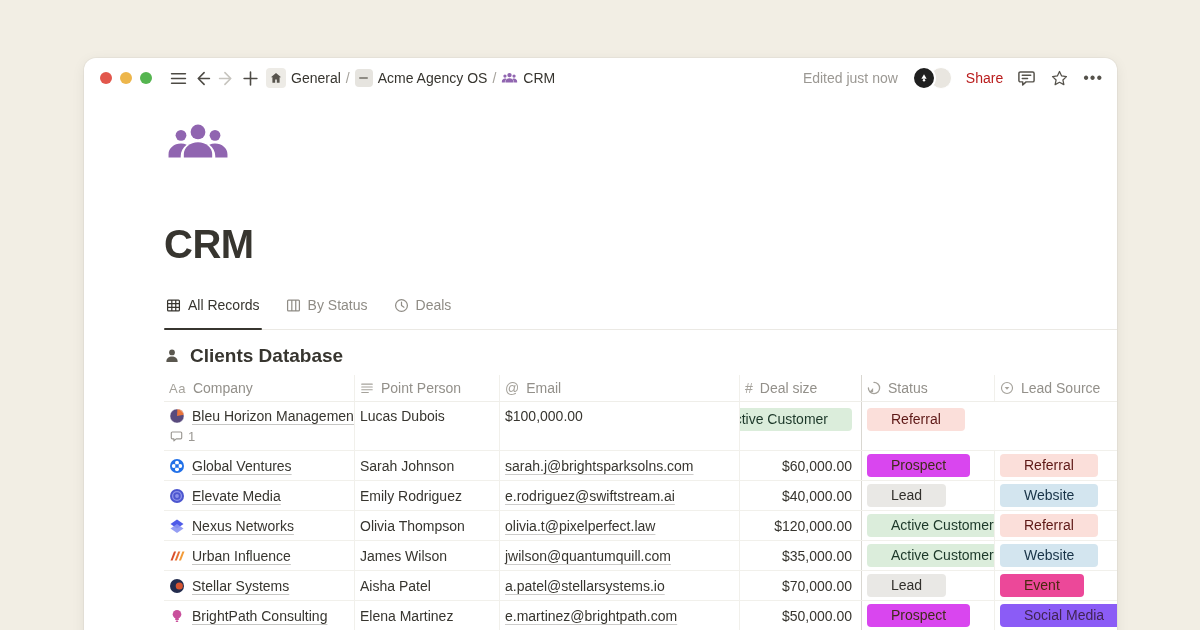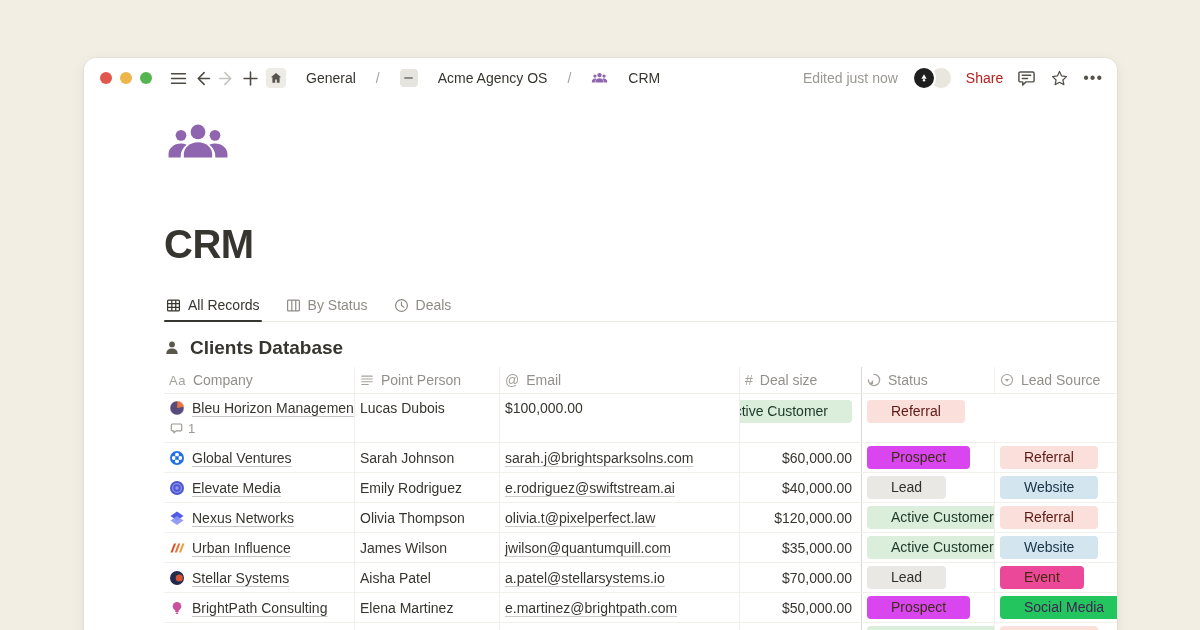--- a/index.html
+++ b/index.html
@@ -17,42 +17,42 @@
     overflow:hidden;
   }
   
   .topbar { height:40px; display:flex; align-items:center; padding:0 14px 0 16px; }
   .traffic { display:flex; gap:8px; margin-right:14px; }
   .dot { width:12px; height:12px; border-radius:50%; }
   .dot.red { background:#E2574C; } .dot.yellow { background:#EDB64B; } .dot.green { background:#55B550; }
   .tb-btn { display:flex; align-items:center; justify-content:center; width:24px; height:24px; border-radius:4px; color:#4D4A44; }
   .tb-btn.disabled { color:#C6C4BE; }
   .tb-btn svg { display:block; }
-  .crumbs { display:flex; align-items:center; gap:20px; margin-left:4px; font-size:14px; }
+  .crumbs { display:flex; align-items:center; gap:5px; margin-left:4px; font-size:14px; }
   .crumb-sep { color:#A5A29B; }
   .favicon-box { width:20px; height:20px; border-radius:4px; background:#EDEBE6; display:flex; align-items:center; justify-content:center; color:#57544D; }
   .acme-box { width:18px; height:18px; border-radius:4px; background:#E6E4DF; display:flex; align-items:center; justify-content:center; }
   .acme-dash { width:9px; height:2.5px; border-radius:2px; background:#8F8C85; }
   .mini-people { color:#9065B0; display:flex; }
   .topbar-right { margin-left:auto; display:flex; align-items:center; gap:14px; }
   .edited { color:#9B9893; font-size:14px; }
   .avatars { position:relative; width:40px; height:24px; }
   .avatar-back { position:absolute; right:0; top:1px; width:22px; height:22px; border-radius:50%; background:#E9E6E0; border:1px solid #fff; }
   .avatar-front { position:absolute; left:0; top:0; width:24px; height:24px; border-radius:50%; background:#1F1F1F; border:2px solid #fff; display:flex; align-items:center; justify-content:center; }
   .avatar-front svg { display:block; }
   .share { font-size:14px; color:#b91c1c; }
   .icon-btn { color:#55524B; display:flex; align-items:center; }
   .dots-h { color:#55524B; font-size:16px; letter-spacing:1px; }
   
   .content { padding:0 0 0 80px; }
   .page-icon { margin-top:24px; color:#9065B0; }
   .page-title { margin-top:50px; font-size:40px; font-weight:700; letter-spacing:-0.5px; color:#37352F; }
   
   .tabs { margin-top:26px; display:flex; gap:22px; border-bottom:1px solid #EBE9E4; padding-right:0; }
-  .tab { display:flex; align-items:center; gap:7px; font-size:14px; color:#8F8C85; padding:4px 2px 8px 2px; position:relative; cursor:default; }
+  .tab { display:flex; align-items:center; gap:7px; font-size:14px; color:#8F8C85; padding:4px 2px 16px 2px; position:relative; cursor:default; }
   .tab.active { color:#37352F; font-weight:500; }
   .tab.active::after { content:""; position:absolute; left:0; right:0; bottom:-1px; height:2px; background:#37352F; border-radius:1px; }
   .tab svg { display:block; }
   
   .db-heading { margin-top:15px; display:flex; align-items:center; gap:10px; }
   .db-heading .db-icon { color:#5A574F; display:flex; }
   .db-title { font-size:19px; font-weight:700; color:#37352F; }
   
   .table { margin-top:8px; width:953px; }
   .trow, .thead { display:grid; grid-template-columns:191px 145px 240px 122px 133px 1fr; }
@@ -74,21 +74,21 @@
   .page-link { font-weight:500; text-decoration:underline; text-decoration-color:rgba(55,53,47,0.28); text-underline-offset:3px; text-decoration-thickness:1px; }
   .email-link { text-decoration:underline; text-decoration-color:rgba(55,53,47,0.25); text-underline-offset:3px; text-decoration-thickness:1px; }
   .comment-line { display:flex; align-items:center; gap:5px; color:#9B9893; font-size:13px; padding-left:1px; }
   .badge { display:inline-block; padding:2px 24px; border-radius:4px; font-size:14px; line-height:19px; }
   .badge.green  { background:#DBEDDB; color:#1C3829; }
   .badge.yellow { background:#d946ef; color:#402C1B; }
   .badge.gray   { background:#E9E8E5; color:#32302C; }
   .badge.red    { background:#FBDFDA; color:#5D1715; }
   .badge.blue   { background:#D3E5EF; color:#183347; }
   .badge.orange { background:#ec4899; color:#49290E; }
-  .badge.purple { background:#22c55e; color:#412454; }
+  .badge.purple { background:#8b5cf6; color:#412454; }
 </style>
 </head>
 <body>
 
 <div class="window">
 
   <div class="topbar">
     <div class="traffic">
       <span class="dot red"></span>
       <span class="dot yellow"></span>

